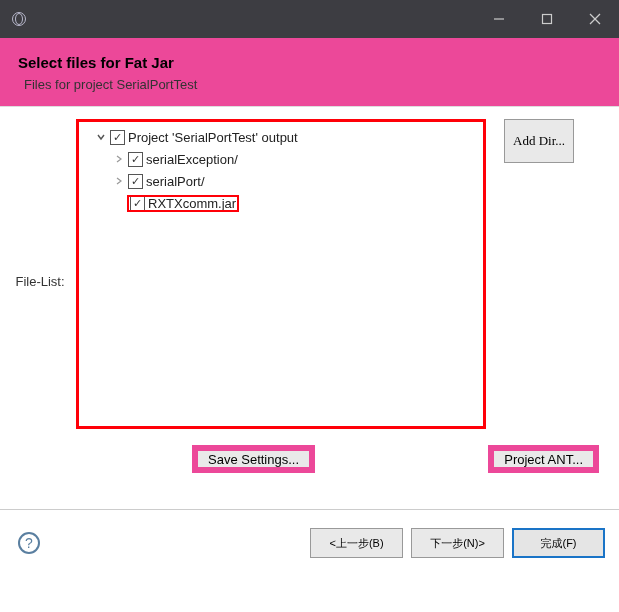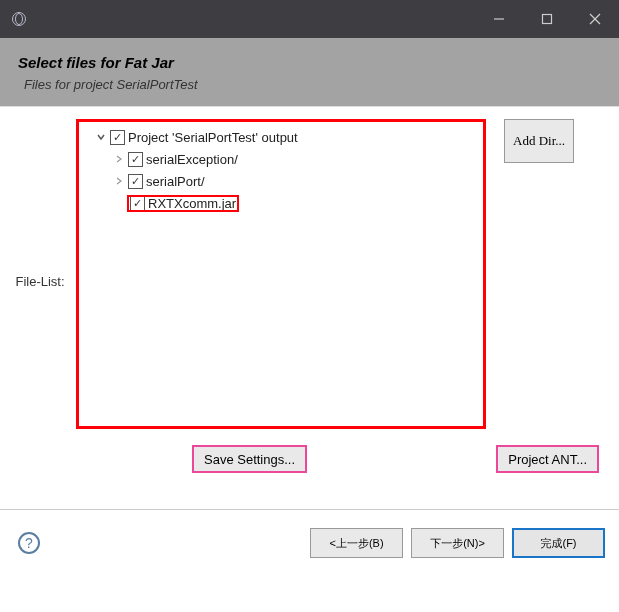--- a/index.html
+++ b/index.html
@@ -29,24 +29,23 @@
 .titlebar-spacer { flex: 1; }
 .winbtn {
   width: 48px;
   height: 38px;
   display: flex;
   align-items: center;
   justify-content: center;
   color: #ccc;
 }
 .header {
-  background: #a3a3a3;
+  background: #ec4899;
   padding: 16px 18px 14px 18px;
   border-bottom: 1px solid #ddd;
-  font-style: italic;
 }
 .header-title { font-weight: bold; font-size: 15px; margin-bottom: 6px; }
 .header-sub { font-size: 13px; color: #333; margin-left: 6px; }
 .content {
   padding: 12px 10px 0 10px;
   position: relative;
 }
 .filelist-row {
   display: flex;
   align-items: flex-start;
@@ -109,21 +108,21 @@
 }
 .row-savexport {
   margin-top: 16px;
   display: flex;
   padding: 0 10px;
 }
 .ss-spacer { width: 172px; }
 .btn {
   height: 28px;
   padding: 0 10px;
-  border: 2px solid #ec4899;
+  border: 6px solid #ec4899;
   background: #e9e9e9;
   font-size: 13px;
   cursor: pointer;
   font-family: inherit;
 }
 .footer-sep {
   border-top: 1px solid #ccc;
   margin-top: 36px;
 }
 .footer {

